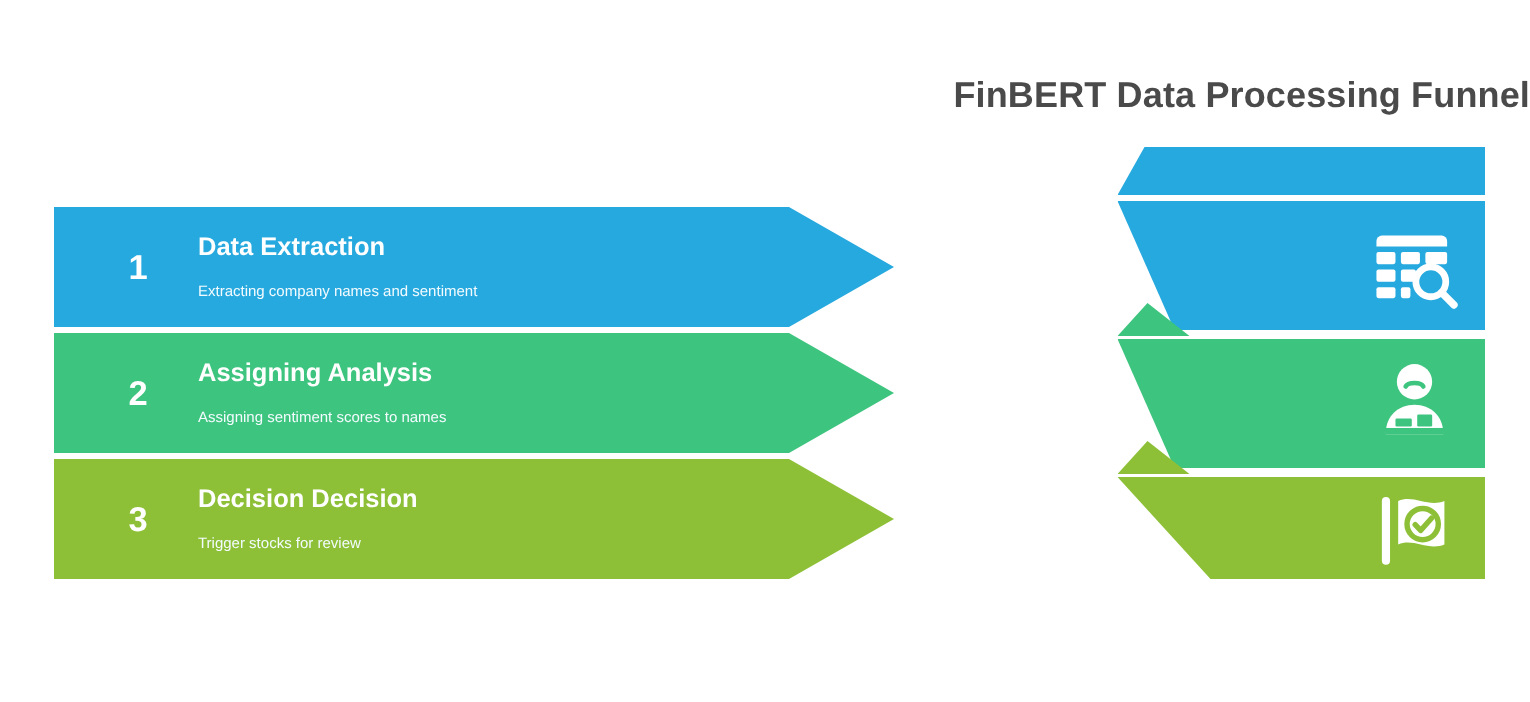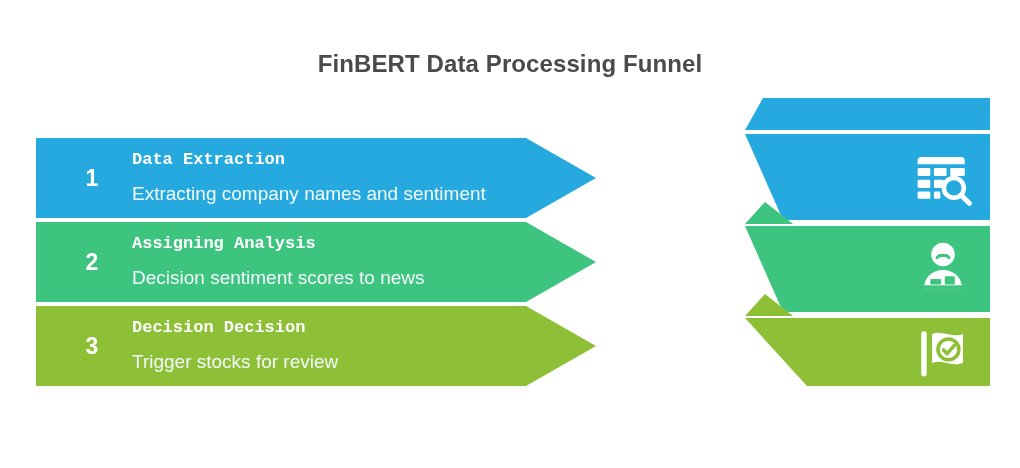--- a/index.html
+++ b/index.html
@@ -15,21 +15,21 @@
     font-family: "Liberation Sans", sans-serif;
     -webkit-font-smoothing: antialiased;
   }
 
   
   .page-title {
     position: absolute;
     left: 0;
     top: 50px;
     width: 1020px;
-    text-align: center;
+    text-align: right;
     font-size: 24px;
     font-weight: bold;
     color: #4a4a4a;
     letter-spacing: 0.1px;
   }
 
   
   .steps {
     position: absolute;
     left: 36px;
@@ -69,25 +69,24 @@
     display: flex;
     flex-direction: column;
     justify-content: center;
   }
   .step-title {
     color: #ffffff;
     font-size: 17px;
     font-weight: bold;
     line-height: 1.2;
     margin-bottom: 13px;
-    font-family: Liberation Mono, monospace;
   }
   .step-desc {
     color: #f3fbfe;
-    font-size: 19px;
+    font-size: 10px;
     font-weight: normal;
     line-height: 1.2;
   }
 
   
   .funnel {
     position: absolute;
     left: 745px;
     top: 98px;
     width: 245px;
@@ -158,21 +157,21 @@
     <div class="step-text">
       <div class="step-title">Data Extraction</div>
       <div class="step-desc">Extracting company names and sentiment</div>
     </div>
   </div>
 
   <div class="step step-2">
     <div class="step-num">2</div>
     <div class="step-text">
       <div class="step-title">Assigning Analysis</div>
-      <div class="step-desc">Decision sentiment scores to news</div>
+      <div class="step-desc">Assigning sentiment scores to names</div>
     </div>
   </div>
 
   <div class="step step-3">
     <div class="step-num">3</div>
     <div class="step-text">
       <div class="step-title">Decision Decision</div>
       <div class="step-desc">Trigger stocks for review</div>
     </div>
   </div>

